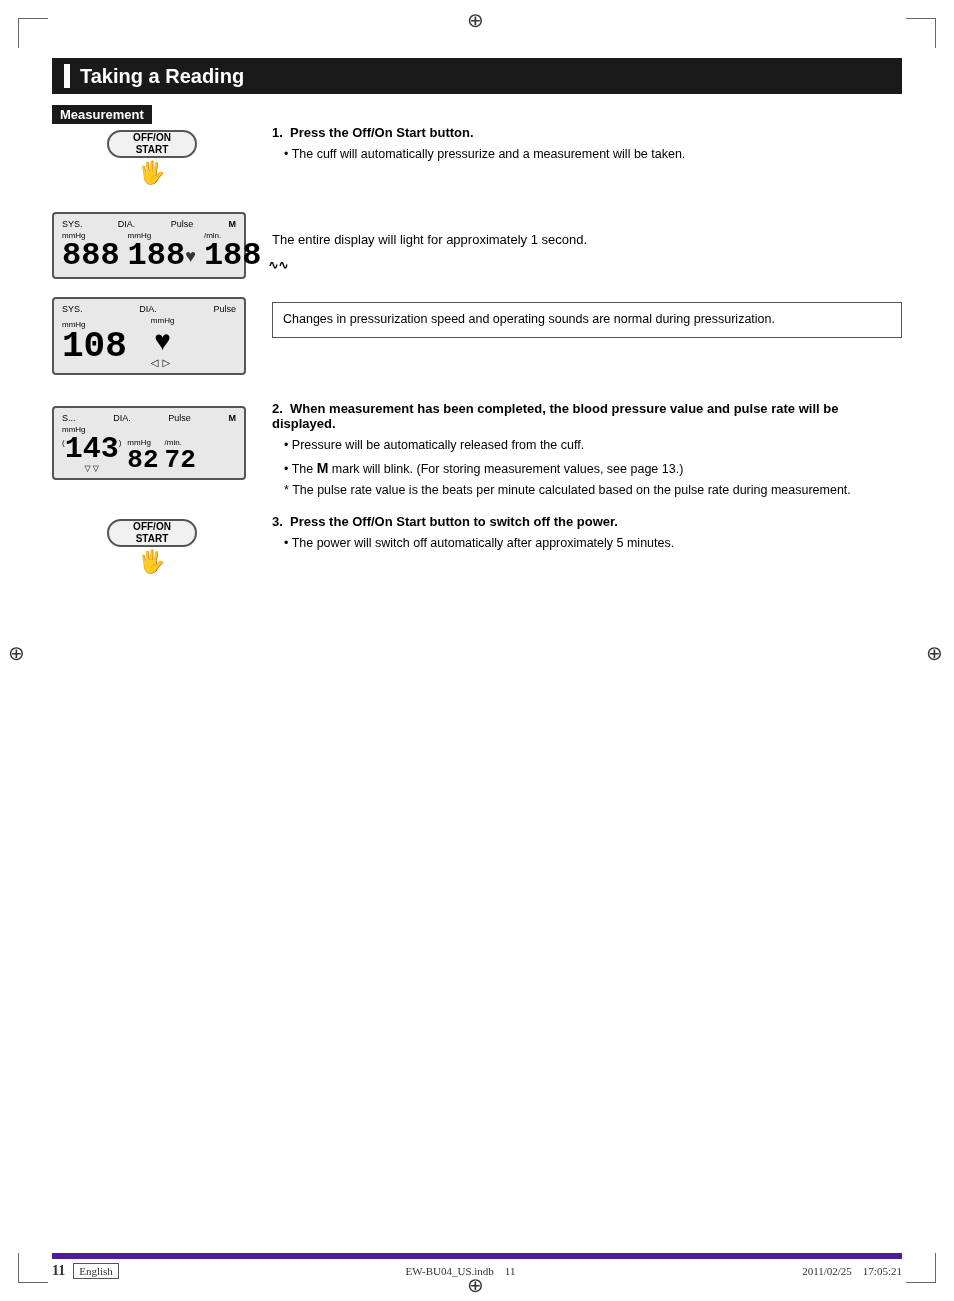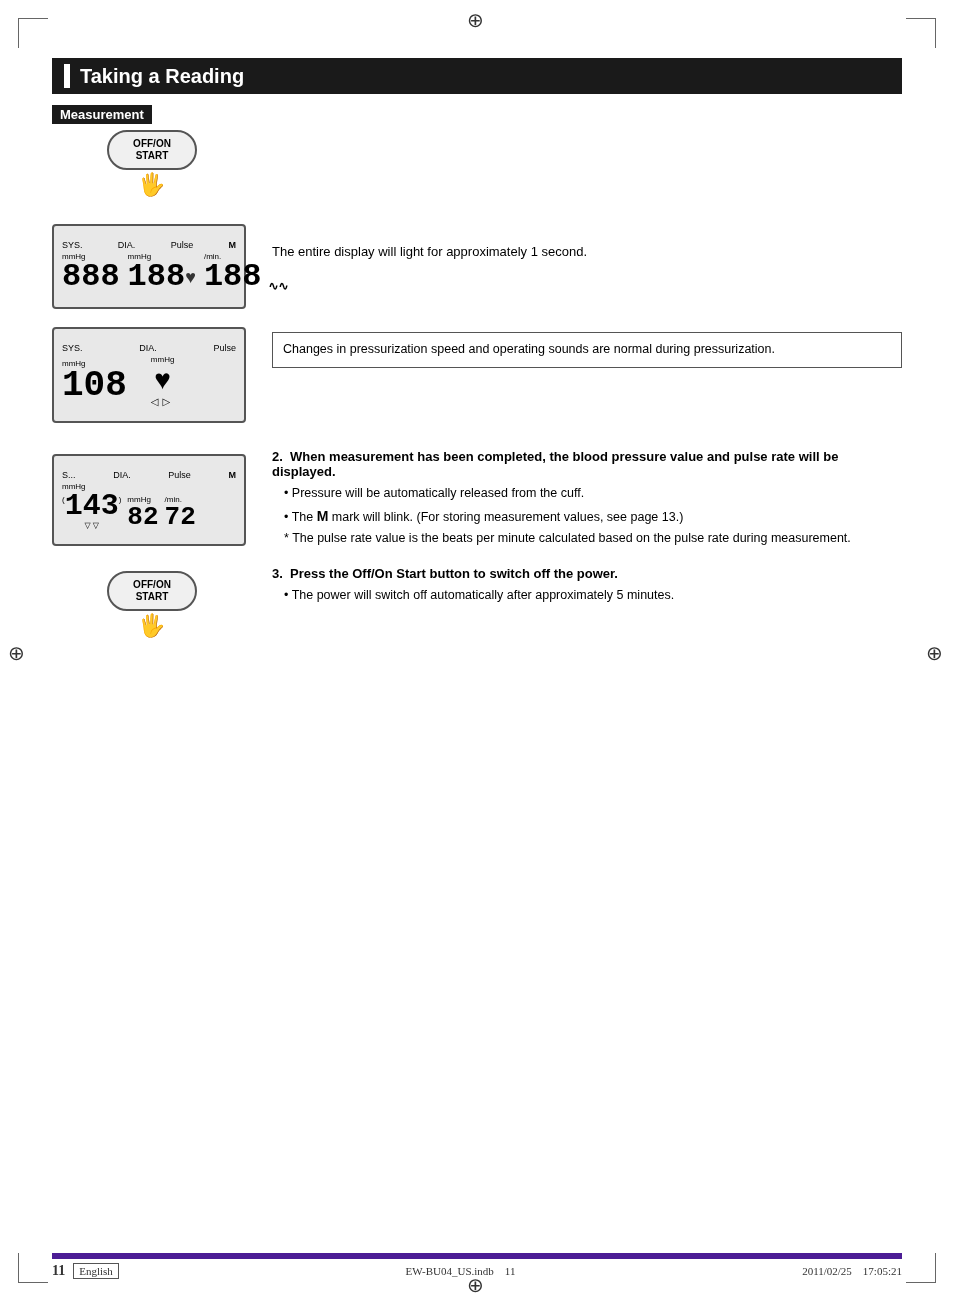--- a/index.html
+++ b/index.html
@@ -99,21 +99,21 @@
 
     
     .button-illus {
       display: flex;
       flex-direction: column;
       align-items: center;
       margin-bottom: 16px;
     }
     .btn-shape {
       width: 90px;
-      height: 40px;
+      height: 28px;
       border: 2px solid #555;
       border-radius: 20px;
       display: flex;
       align-items: center;
       justify-content: center;
       background: #f0f0f0;
     }
     .btn-text {
       font-size: 10px;
       font-weight: bold;
@@ -123,21 +123,21 @@
     .btn-finger {
       font-size: 22px;
       margin-top: 2px;
     }
 
     
     .lcd-display {
       border: 2px solid #555;
       background: #e8e8e8;
       border-radius: 4px;
-      padding: 14px 8px;
+      padding: 5px 8px;
       margin-bottom: 10px;
       width: 194px;
     }
     .lcd-header {
       display: flex;
       justify-content: space-between;
       font-size: 9px;
       margin-bottom: 2px;
     }
     .lcd-values {
@@ -263,20 +263,27 @@
 
     <div style="float:left; width:200px; padding-top:5px;">
       <div class="button-illus">
         <div class="btn-shape">
           <span class="btn-text">OFF/ON<br>START</span>
         </div>
         <div class="btn-finger">🖐</div>
       </div>
     </div>
 
+    <div style="margin-left:220px;">
+      <div class="step-title">
+        <span>1.</span>&nbsp;
+        <span>Press the Off/On Start button.</span>
+      </div>
+      <div class="step-bullet">The cuff will automatically pressurize and a measurement will be taken.</div>
+    </div>
   </div>
 
   <div class="clearfix" style="margin-bottom:8px;">
 
     <div style="float:left; width:200px;">
       <div class="lcd-display">
         <div class="lcd-header">
           <span>SYS.</span>
           <span>DIA.</span>
           <span>Pulse</span>

